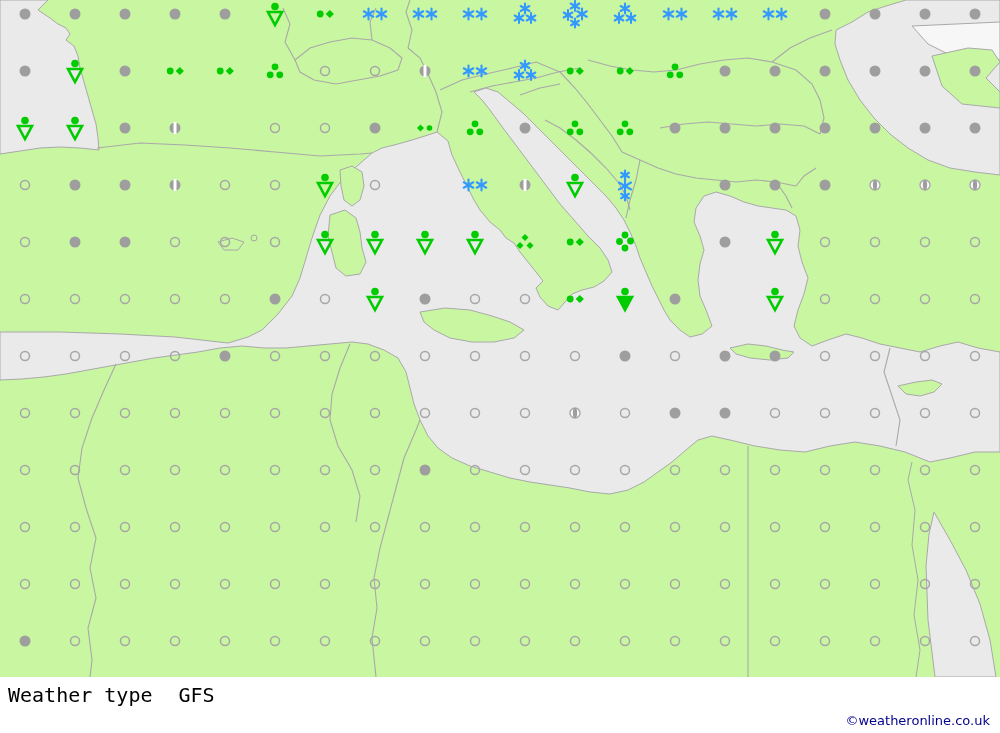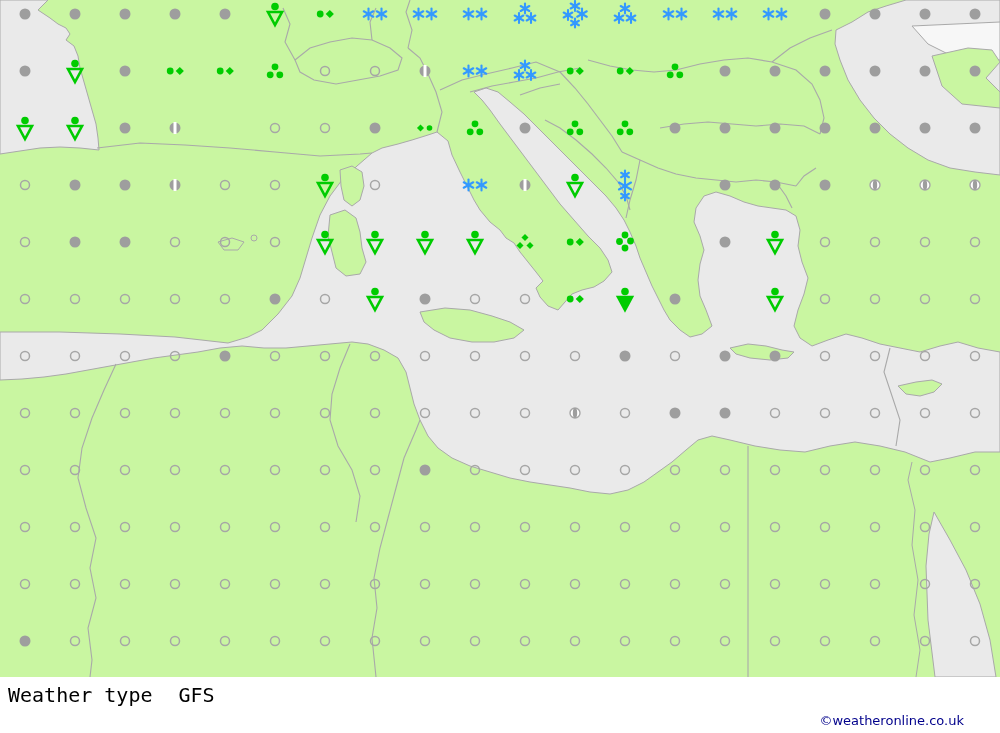--- a/index.html
+++ b/index.html
@@ -9,21 +9,21 @@
   svg{display:block;}
   .sea{fill:var(--sea,#eaeaea);stroke:var(--coast,#a9a9a9);stroke-width:1;}
   .sea-light{fill:#f7f7f7;stroke:var(--coast,#a9a9a9);stroke-width:1;}
   .land-base{fill:var(--land,#c9f6a1);}
   .island{fill:var(--land,#c9f6a1);stroke:var(--coast,#a9a9a9);stroke-width:1;}
   .border{fill:none;stroke:var(--coast,#a9a9a9);stroke-width:1.1;}
   .river{fill:none;stroke:var(--coast,#a9a9a9);stroke-width:1;}
   #footer{position:absolute;left:0;top:677px;width:1000px;height:56px;background:#ffffff;border-radius:25px;}
   #footer-left{position:absolute;left:8px;top:6px;font-size:20px;color:#000;white-space:pre;}
   #footer-right{position:absolute;right:14px;top:6px;font-size:20px;color:#000;white-space:pre;}
-  #copyright{position:absolute;right:36px;top:36px;font-size:13px;
+  #copyright{position:absolute;right:10px;top:36px;font-size:13px;
              font-family:"DejaVu Sans","Liberation Sans",sans-serif;color:var(--copy,#00008b);}
   .model-gap{display:inline-block;width:26px;}
 </style>
 </head>
 <body>
 
 <div id="frame">
   <div id="map-wrap">
     <svg width="1000" height="677" viewBox="0 0 1000 677">
 

